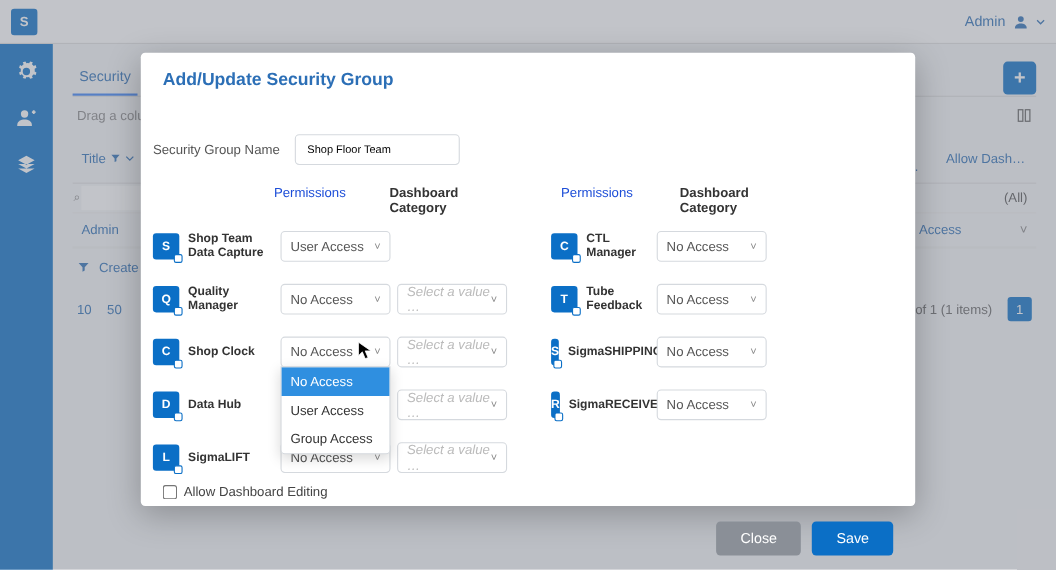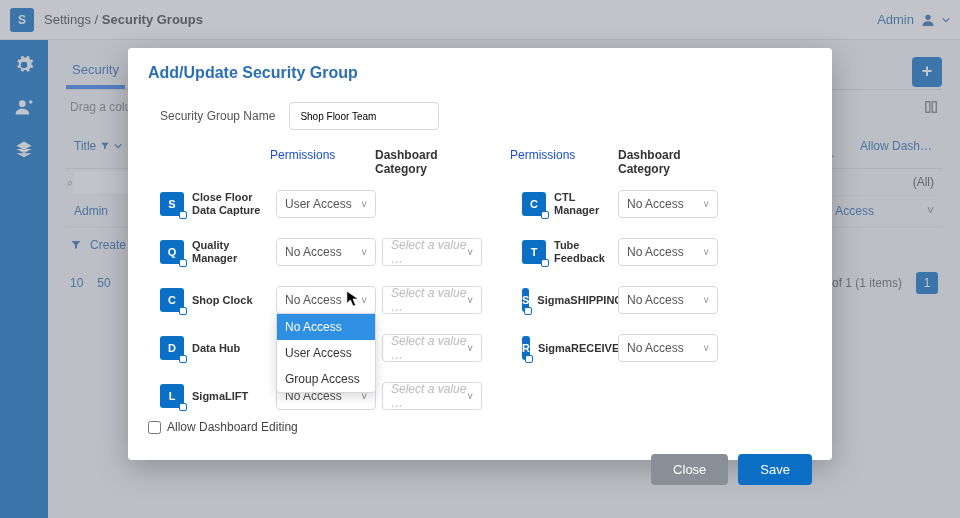--- a/index.html
+++ b/index.html
@@ -13,21 +13,21 @@
   .breadcrumb b { font-weight: 600; }
   .topbar-right { display: flex; align-items: center; gap: 6px; color: #2c6fb6; font-size: 13px; }
 
   
   .leftrail { position: absolute; left: 0; top: 40px; bottom: 0; width: 48px; background: #0b6fc6; display: flex; flex-direction: column; align-items: center; padding-top: 14px; gap: 20px; }
   .rail-icon { width: 22px; height: 22px; color: #fff; display: flex; align-items: center; justify-content: center; }
 
   
   .page { position: absolute; left: 48px; right: 0; top: 40px; bottom: 0; padding: 14px 18px; }
   .page-tabs { display:flex; align-items:center; border-bottom:1px solid #ddd; }
-  .tab { padding:8px 6px; font-size:13px; color:#2c6fb6; border-bottom:4px solid #3b82f6; }
+  .tab { padding:8px 6px; font-size:13px; color:#2c6fb6; border-bottom:2px solid #3b82f6; }
   .add-btn { margin-left:auto; width:30px; height:30px; background:#0b6fc6; color:#fff; border-radius:4px; display:flex; align-items:center; justify-content:center; font-size:18px; font-weight:bold; }
   .grid-hint { font-size:12px; color:#888; padding:10px 4px; display:flex; align-items:center; }
   .col-chooser-icon { margin-left:auto; color:#666; }
   .grid-header { display:flex; font-size:12px; color:#2c6fb6; border-bottom:1px solid #e0e0e0; padding:4px 0; }
   .gh-cell { padding:4px 8px; display:flex; align-items:center; gap:4px; }
   .gh-search { display:flex; padding:2px 0; border-bottom:1px solid #eee; }
   .gh-search input { border:none; font-size:12px; padding:4px 6px; width:60px; outline:none; color:#555; }
   .gh-search .all { font-size:12px; color:#555; padding:4px 8px; }
   .grid-row { display:flex; font-size:12px; color:#2c6fb6; padding:8px; border-bottom:1px solid #eee; }
   .filter-row { display:flex; align-items:center; gap:8px; padding:10px 4px; font-size:12px; color:#2c6fb6; border-top:1px solid #eee; }
@@ -35,21 +35,21 @@
   .pager .ptext { margin-left:auto; color:#666; }
   .pager .pnum { background:#0b6fc6; color:#fff; width:22px; height:22px; border-radius:3px; display:flex; align-items:center; justify-content:center; }
 
   
   .overlay { position:absolute; inset:0; background:rgba(120,125,135,0.45); }
 
   
   .modal { position:absolute; left:128px; top:48px; width:704px; height:412px; background:#fff; border-radius:4px; box-shadow:0 8px 30px rgba(0,0,0,0.25); display:flex; flex-direction:column; }
   .modal-title { font-size:16px; font-weight:600; color:#2c6fb6; padding:16px 20px 10px; }
   .modal-divider { height:1px; background:#eee; margin:0 0 10px; }
-  .modal-body { flex:1; padding:0 32px; overflow:visible; position:relative; }
+  .modal-body { flex:1; padding:0 11px; overflow:visible; position:relative;margin-top:20px; }
   .group-name-row { display:flex; align-items:center; gap:14px; margin-bottom:12px; }
   .group-name-row label { font-size:12px; color:#555; }
   .group-name-row input { border:1px solid #d5d9de; border-radius:4px; padding:6px 10px; font-size:10px; width:150px; height:28px; }
 
   .cols-header { display:flex; }
   .cols-header .colset { flex:1; display:flex; }
   .colset .left-spacer { width:110px; }
   .colset .perm-h { width:105px; font-size:12px; color:#1d4ed8; font-weight:400; padding:6px 0; }
   .colset .dash-h { width:105px; font-size:12px; color:#333; font-weight:600; padding:6px 0; }
 
@@ -81,23 +81,20 @@
 
   .funnel { display:inline-block; }
   svg { display:block; }
 </style>
 </head>
 <body>
 
 <div class="topbar">
   <div class="topbar-left">
     <div class="app-logo">S</div>
-    <div class="breadcrumb">
-      <span>Settings</span><span> / </span><b>Security Groups</b>
-    </div>
   </div>
   <div class="topbar-right">
     <span>Admin</span>
     <svg width="16" height="16" viewBox="0 0 24 24" fill="#2c6fb6">
         <circle cx="12" cy="8" r="4"></circle>
         <path d="M4 20c0-4 4-6 8-6s8 2 8 6v1H4z"></path>
       </svg>
     <svg width="8" height="8" viewBox="0 0 10 10">
         <path d="M1 3l4 4 4-4" stroke="#2c6fb6" stroke-width="1.5" fill="none"></path>
       </svg>
@@ -207,21 +204,21 @@
     <div class="apps">
 
       <div class="app-col">
 
         <div class="app-row">
           <div class="app-label">
             <div class="app-icon">
                 <span>S</span>
                 <span class="corner"></span>
               </div>
-            <div class="app-name" style="white-space:pre-line">Close Floor
+            <div class="app-name" style="white-space:pre-line">Shop Team
 Data Capture</div>
           </div>
           <div class="sel">
             <span>User Access</span>
               <span class="chev">˅</span>
           </div>
         </div>
 
         <div class="app-row">
           <div class="app-label">

